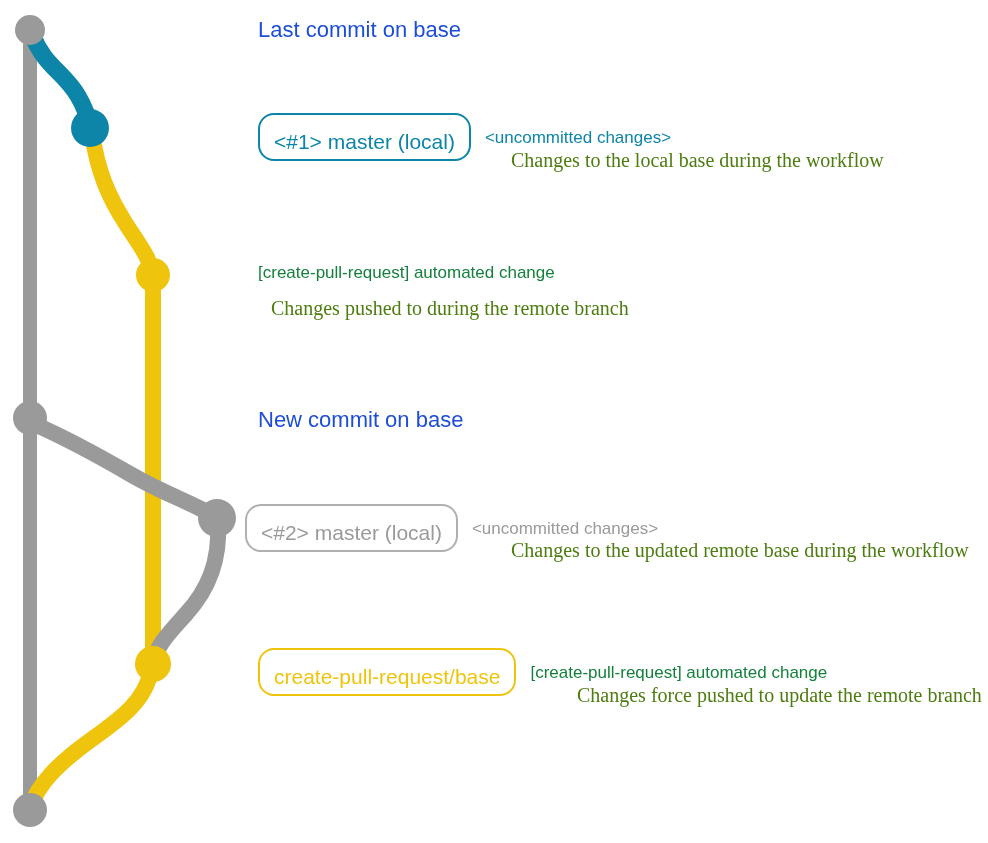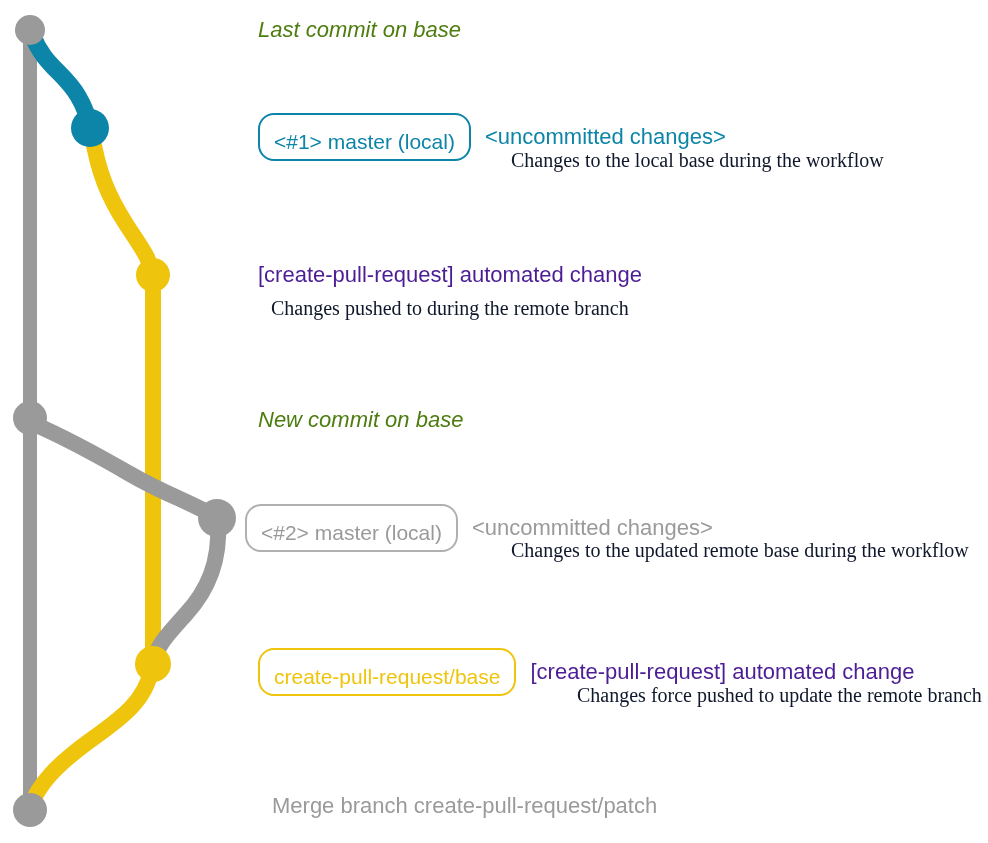--- a/index.html
+++ b/index.html
@@ -36,41 +36,40 @@
     border-radius: 16px;
     padding: 16px 14px 7px 14px;
     font-size: 21px;
     line-height: 1;
     box-sizing: border-box;
   }
   .pill.teal  { border-color: #0d85a8; color: #0d85a8; }
   .pill.gray  { border-color: #b0b0b0; color: #9a9a9a; }
   .pill.yellow{ border-color: #efc40c; color: #efc40c; }
   .subject {
-    font-size: 22px;
+    font-size: 17px;
     line-height: 1;
     margin-left: 14px;
   }
   .subject.teal   { color: #0d85a8; }
   .subject.gray   { color: #9a9a9a; }
-  .subject.yellow { color: #4c1d95; }
+  .subject.yellow { color: #15803d; }
   .plain {
     position: absolute;
     font-size: 22px;
     line-height: 1;
-    color: #4d7c0f;
+    color: #1d4ed8;
     white-space: nowrap;
-    font-style: italic;
   }
   .note {
     position: absolute;
     font-family: "Liberation Serif", serif;
     font-size: 20px;
     line-height: 1;
-    color: #0f172a;
+    color: #4d7c0f;
     white-space: nowrap;
     text-align: right;
   }
 </style>
 </head>
 <body>
 
 <svg id="graph-canvas" viewBox="0 0 988 843" aria-hidden="true">
 
   <path d="M 30 30 L 30 810" stroke="#9a9a9a" stroke-width="14" fill="none" stroke-linecap="round"></path>
@@ -117,14 +116,13 @@
 </div>
 <div class="note" style="left:511px; top:540px;">Changes to the updated remote base during the workflow</div>
 
 <div class="row" style="left:258px; top:648px;">
   <span class="pill yellow">create-pull-request/base</span>
   <span class="subject yellow">[create-pull-request] automated change</span>
 </div>
 <div class="note" style="left:577px; top:685px;">Changes force pushed to update the remote branch</div>
 
 <div class="row" style="left:258px; top:795px;">
-  <span class="subject gray">Merge branch create-pull-request/patch</span>
 </div>
 
 </body></html>

